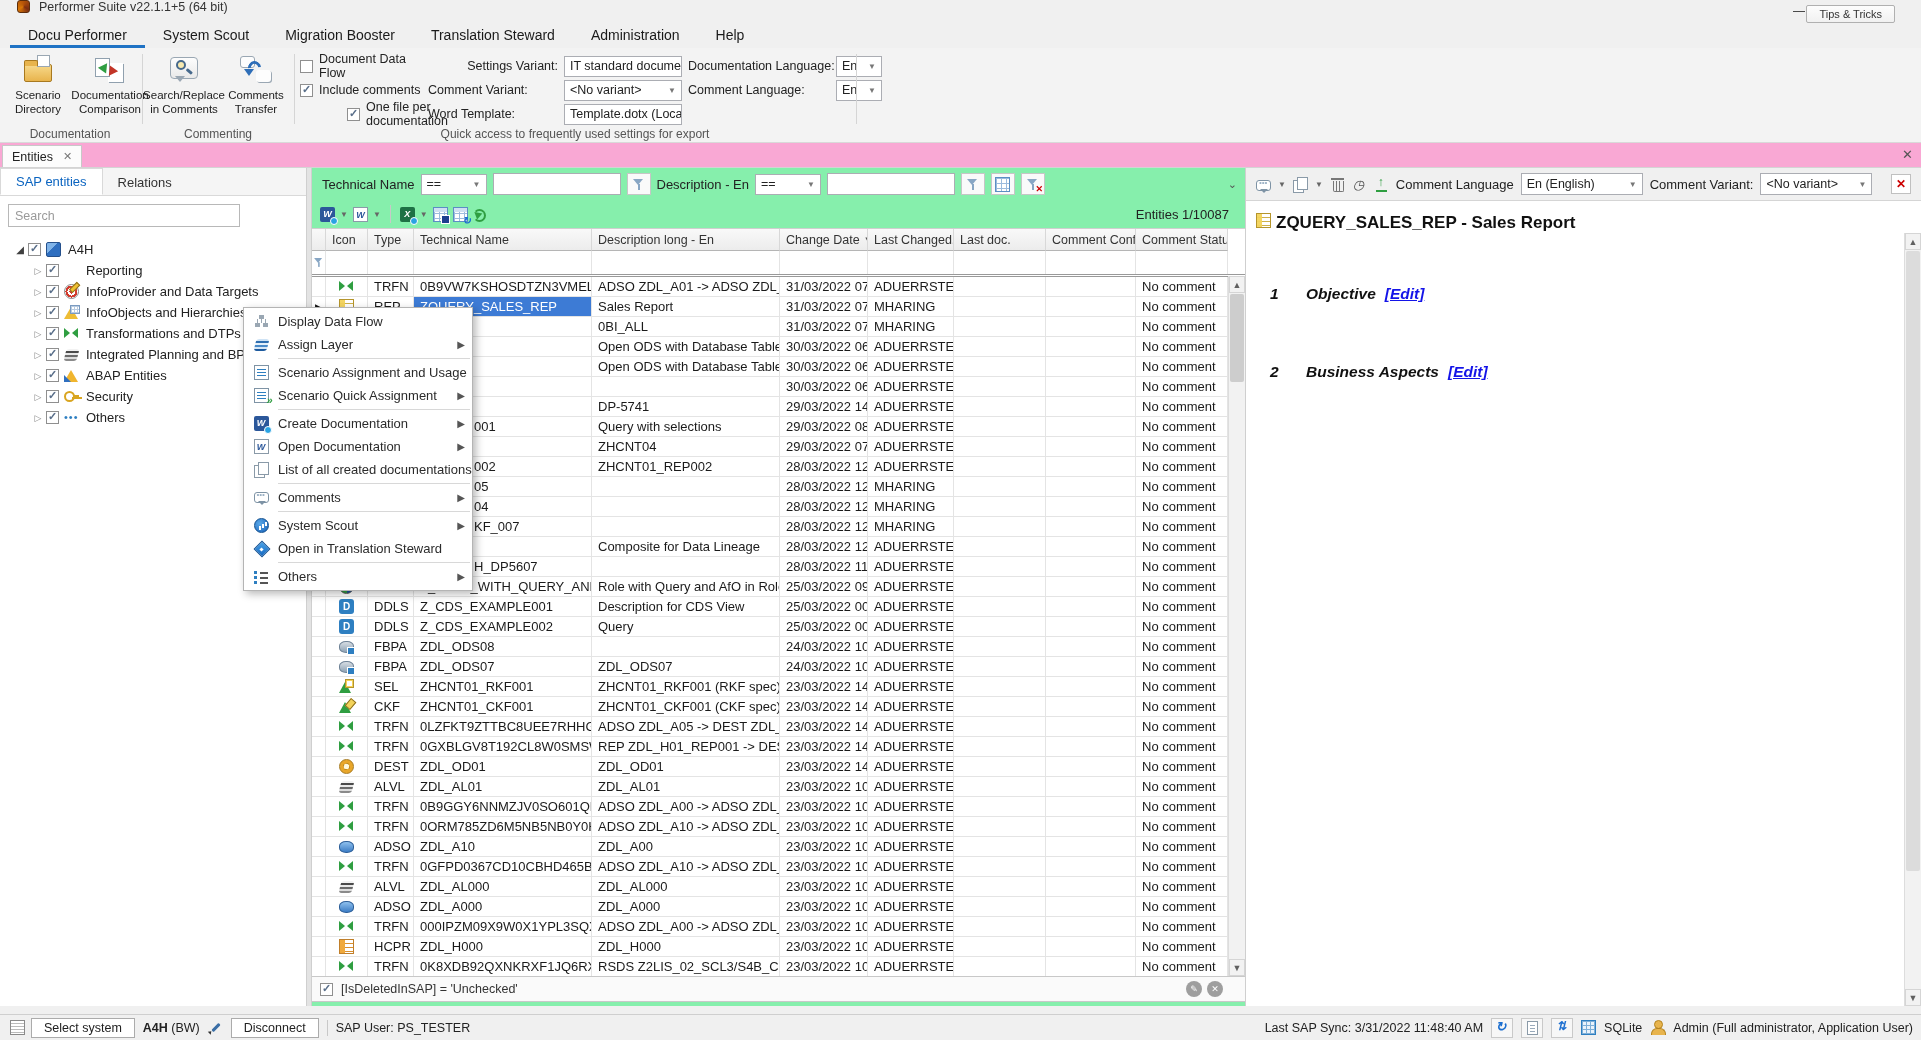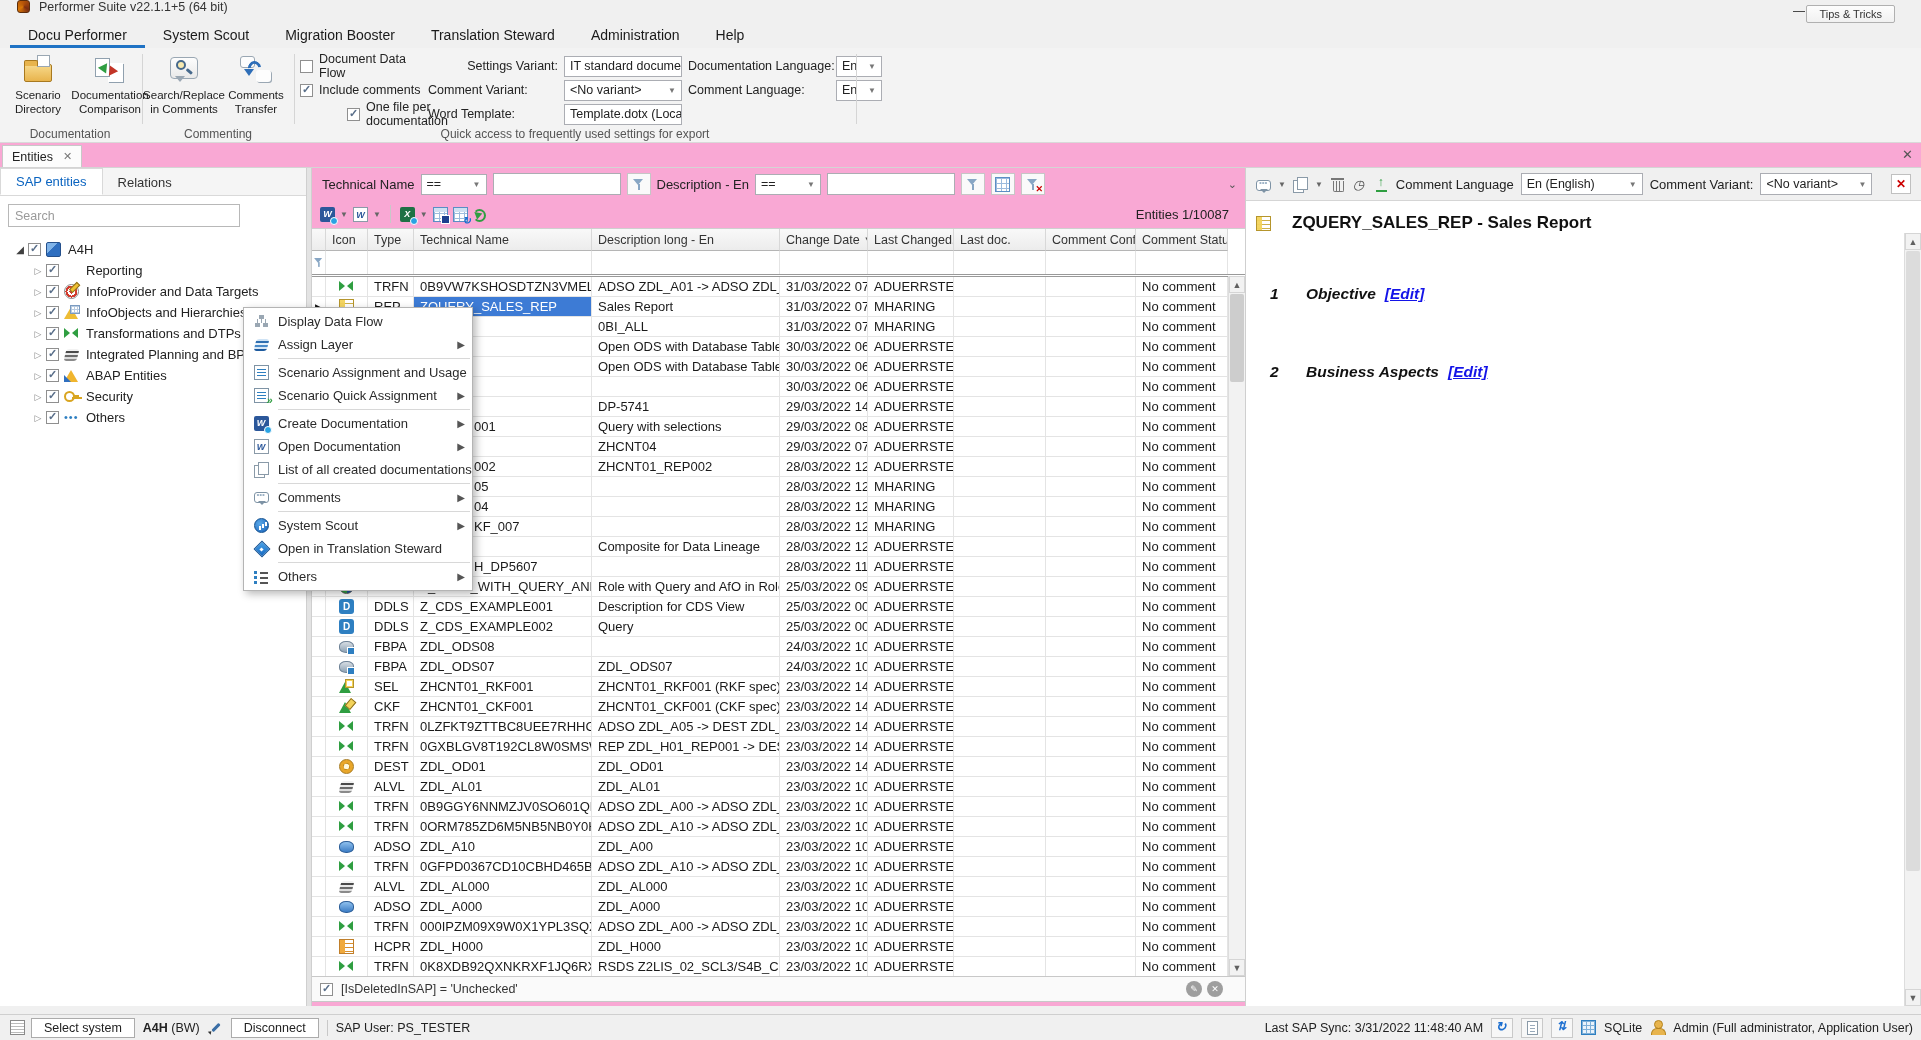--- a/index.html
+++ b/index.html
@@ -58,21 +58,21 @@
 
 .doctabs{position:absolute;top:143px;left:0;right:0;height:25px;background:#f9a8d4;border-bottom:1px solid #d4d4d4}
 .dtab{position:absolute;left:2px;top:2px;bottom:0;background:#fcfcfc;border:1px solid #c8c8c8;border-bottom:none;display:flex;align-items:center;gap:10px;padding:0 9px;font-size:12.5px}
 .dtab .x{color:#777;font-size:11px}
 .dbar-x{position:absolute;right:8px;top:4px;color:#555;font-size:13px}
 
 
 .main{position:absolute;top:168px;left:0;width:1921px;height:838px}
 .leftpanel{position:absolute;left:0;top:0;width:306px;height:100%;background:#fff}
 .vsplit{position:absolute;left:306px;top:0;width:6px;height:100%;background:#e3e3e3;border-left:1px solid #cfcfcf;border-right:1px solid #cfcfcf}
-.centerpanel{position:absolute;left:312px;top:0;width:933px;height:100%;background:#f9a8d4}
+.centerpanel{position:absolute;left:312px;top:0;width:933px;height:100%;background:#86efac}
 .rightpanel{position:absolute;left:1245px;top:0;width:676px;height:100%;background:#f0f0f0;border-left:1px solid #cfcfcf}
 
 
 .lptabs{display:flex;background:#f5f5f5;border-bottom:1px solid #d9d9d9;height:28px;align-items:flex-end}
 .lptab{padding:5px 15px;font-size:13px;color:#333}
 .lptab.active{background:#fff;border:1px solid #d9d9d9;border-bottom:1px solid #fff;color:#0a64c0}
 .searchbox{margin:8px;width:232px;height:23px;border:1px solid #b8b8b8;padding:0 6px;font-size:12.5px;font-family:"Liberation Sans",sans-serif;color:#333}
 .searchbox::placeholder{color:#9a9a9a}
 .tree{padding-top:4px}
 .trow{display:flex;align-items:center;height:21px;white-space:nowrap}
@@ -197,21 +197,21 @@
 .cirbtn{width:16px;height:16px;border-radius:50%;background:#9e9e9e;color:#fff;font-size:9px;display:flex;align-items:center;justify-content:center;flex:none}
 .gfooter .right{margin-left:auto;display:flex;gap:5px;margin-right:14px}
 
 
 .rtoolbar{height:32px;display:flex;align-items:center;gap:7px;padding:0 10px}
 .rt-lab{font-size:13px;color:#222;white-space:nowrap}
 .rcombo{width:122px;height:22px}
 .rcombo2{width:112px;height:22px}
 .redx{margin-left:auto;width:20px;height:20px;border:1px solid #c0c0c0;background:#fff;color:#c00;font-weight:bold;font-size:12px;display:flex;align-items:center;justify-content:center}
 .rdoc{position:absolute;left:0;top:32px;right:0;bottom:0;background:#fff;border-top:1px solid #d5d5d5}
-.rhead{display:flex;align-items:center;gap:21px;padding:12px 0 0 10px}
+.rhead{display:flex;align-items:flex-start;gap:5px;padding:12px 0 0 10px}
 .rhead .t{font-size:17px;font-weight:bold;color:#111}
 .rsection{display:flex;align-items:baseline;padding-left:24px;font-size:15.5px;font-weight:bold;font-style:italic;color:#111}
 .rsection .num{width:36px;flex:none}
 .rsection .edit{color:#1414e8;text-decoration:underline;margin-left:9px}
 .rs1{margin-top:52px}
 .rs2{margin-top:60px}
 .rscroll{position:absolute;right:0;top:32px;width:17px;bottom:0;background:#f2f2f2;border-left:1px solid #ddd}
 .rscroll .up,.rscroll .dn{position:absolute;left:0;width:100%;height:17px;color:#606060;font-size:9px;text-align:center;line-height:17px;border:1px solid #d5d5d5;background:#f2f2f2}
 .rscroll .up{top:0}.rscroll .dn{bottom:0}
 .rscroll .thumb{position:absolute;left:1px;right:1px;top:18px;height:620px;background:#dcdcdc;border-radius:2px}

